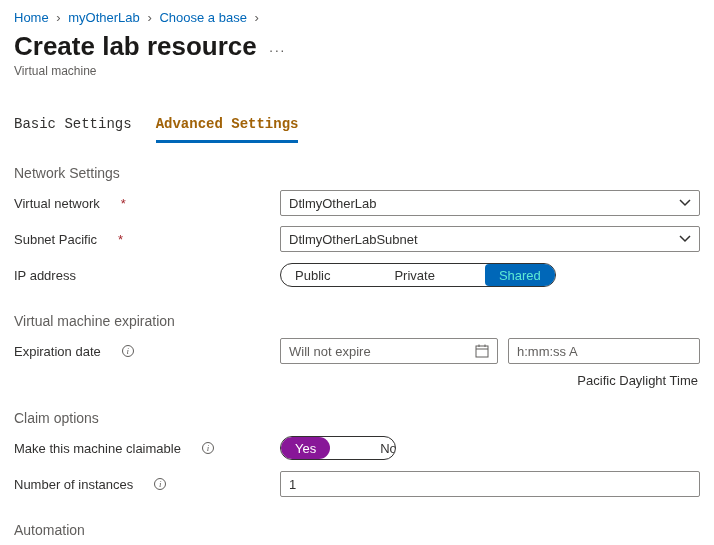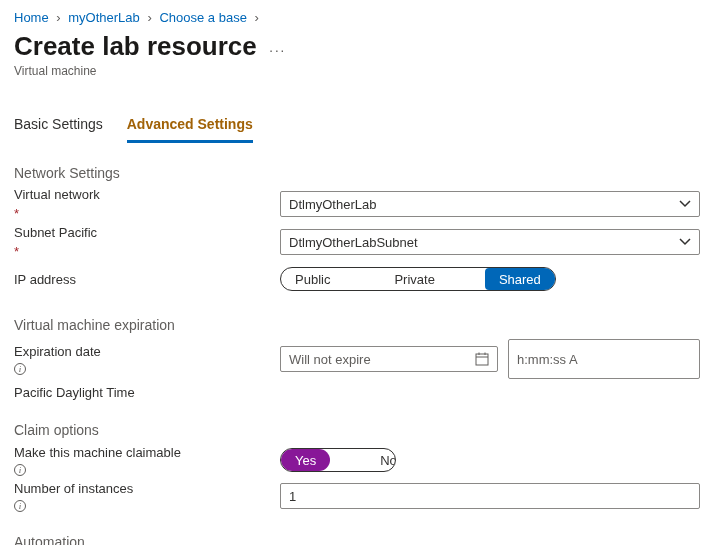--- a/index.html
+++ b/index.html
@@ -12,55 +12,55 @@
     padding: 10px 14px;
   }
   .breadcrumb { font-size: 13px; color: #605e5c; }
   .breadcrumb a { color: #0067b8; text-decoration: none; cursor: pointer; }
   .breadcrumb .sep { color: #605e5c; margin: 0 4px; }
   .title-row { display: flex; align-items: center; gap: 12px; margin-top: 6px; }
   .page-title { font-size: 26px; font-weight: 600; color: #1b1a19; }
   .more-dots { color: #605e5c; letter-spacing: 1px; cursor: pointer; font-size: 14px; padding-top: 6px;}
   .subtitle { font-size: 12px; color: #605e5c; margin-top: 2px; }
   .tabs { display: flex; gap: 24px; margin-top: 34px; border-bottom: 0; }
-  .tab { font-size: 14px; color: #323130; padding: 4px 0 8px 0; cursor: pointer; }
+  .tab { font-size: 14px; color: #323130; padding: 4px 0 8px 0; cursor: pointer; font-family: Liberation Mono, monospace; }
   .tab.active { font-weight: 600; border-bottom: 3px solid #0067b8; color: #a16207; }
   .section-label { font-size: 14px; color: #605e5c; margin-top: 22px; margin-bottom: 6px; }
   .form-row { display: flex; align-items: center; min-height: 32px; margin-top: 4px; margin-bottom: 4px; }
-  .field-label { width: 266px; font-size: 13px; color: #323130; display:flex; gap:4px;flex-direction:column;}
+  .field-label { width: 266px; font-size: 13px; color: #323130; display:flex; align-items:center; gap:21px;}
   .req { color: #a4262c; }
   .info-icon {
     display: inline-flex; width: 12px; height: 12px; border: 1px solid #605e5c;
     border-radius: 50%; font-size: 9px; color: #605e5c; align-items: center; justify-content: center;
     font-family: Georgia, serif; font-style: italic; cursor: default;
   }
   .control-col { flex: 1; display: flex; gap: 10px; align-items: center; }
   .dropdown {
     flex: 1; height: 26px; border: 1px solid #8a8886; border-radius: 2px;
     display: flex; align-items: center; justify-content: space-between;
     padding: 0 8px; font-size: 13px; cursor: pointer; background: #fff;
   }
   .chevron { width: 12px; height: 12px; }
   .segmented {
     display: flex; border: 1px solid #323130; border-radius: 14px; overflow: hidden;
     height: 24px; align-items: stretch; gap: 36px;
   }
   .seg-opt { padding: 0 14px; display:flex; align-items:center; font-size:13px; cursor:pointer; color:#323130;}
-  .seg-opt.selected-blue { background: #0067b8; color:#ffffff; border-radius: 4px; }
+  .seg-opt.selected-blue { background: #0067b8; color:#5eead4; border-radius: 4px; }
   .seg-opt.selected-purple { background: #881798; color:#fff; border-radius: 12px; }
   .date-input {
     flex: 1; height: 26px; border: 1px solid #8a8886; border-radius: 2px;
     display: flex; align-items: center; justify-content: space-between;
     padding: 0 8px; font-size: 13px; background: #fff; color: #605e5c;
   }
   .time-input {
-    width: 192px; height: 40px; border: 1px solid #8a8886; border-radius: 2px;
+    width: 192px; height: 26px; border: 1px solid #8a8886; border-radius: 2px;
     display: flex; align-items: center; padding: 0 8px; font-size: 13px; background: #fff; color: #605e5c;
   }
-  .tz-row { text-align: left; font-size: 13px; color: #323130; margin-top: 6px; padding-right: 2px;}
+  .tz-row { text-align: right; font-size: 13px; color: #323130; margin-top: 6px; padding-right: 2px;}
   .num-input {
     flex: 1; height: 26px; border: 1px solid #8a8886; border-radius: 2px;
     padding: 0 8px; font-size: 13px; background: #fff; color: #323130;
   }
   .cal-icon { width: 14px; height: 14px; color:#605e5c;}
 </style>
 </head>
 <body>
 
 <div class="breadcrumb">

